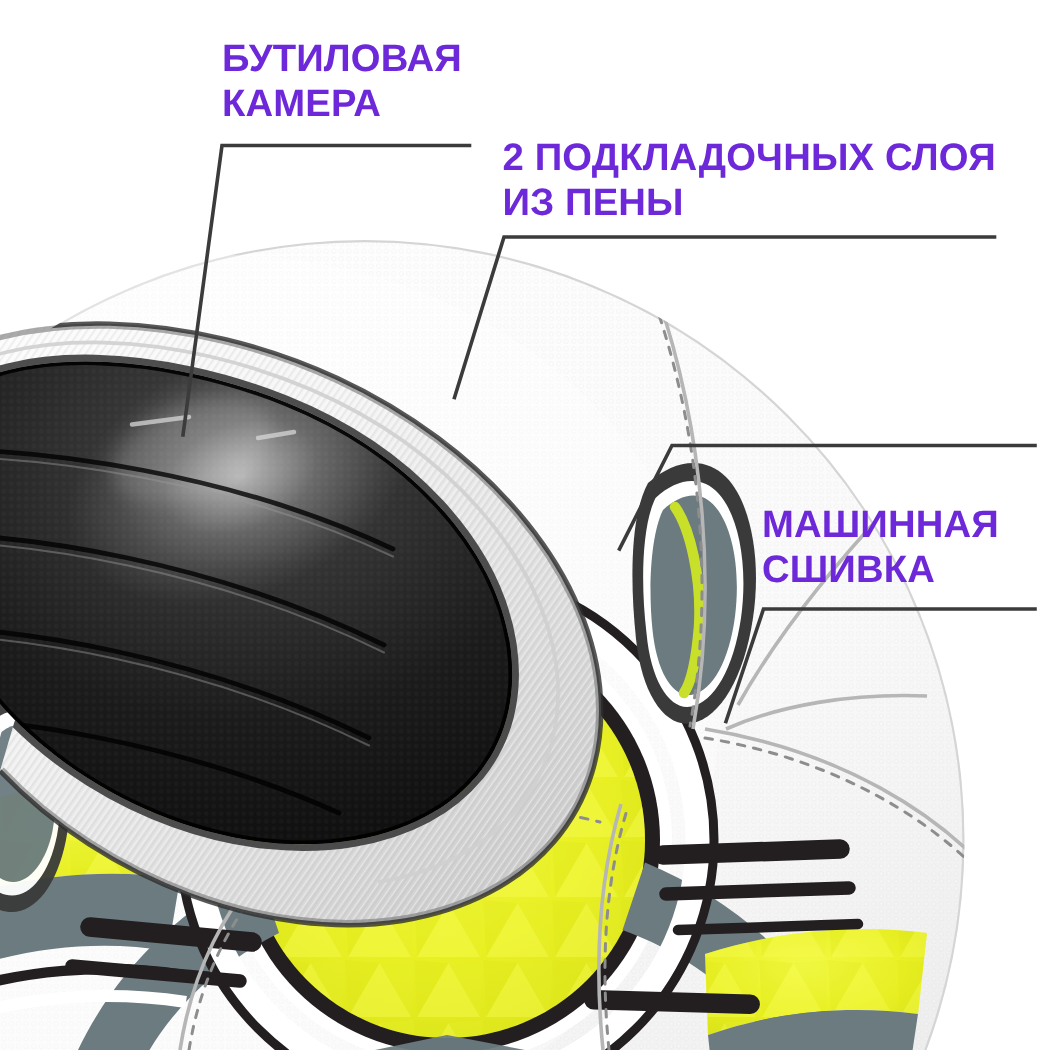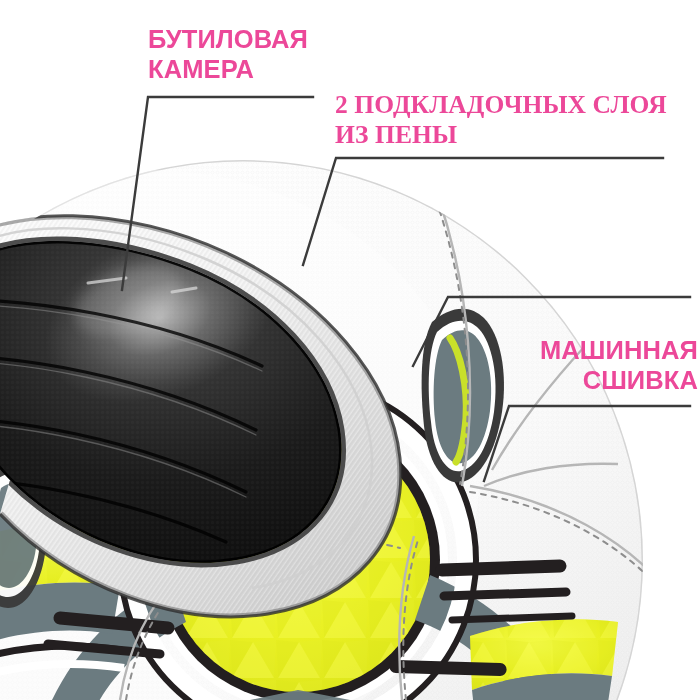--- a/index.html
+++ b/index.html
@@ -19,33 +19,33 @@
   }
   #artwork {
     position: absolute;
     left: 0;
     top: 0;
     width: 700px;
     height: 700px;
   }
   .callout-text {
     position: absolute;
-    color: #ec4899;
+    color: #6d28d9;
     font-family: "Liberation Sans", sans-serif;
     font-weight: 700;
     font-size: 25.5px;
     line-height: 30px;
     letter-spacing: 0.1px;
     white-space: pre-line;
     text-transform: uppercase;
   }
   #label-bladder   { left: 148px; top: 24px;  width: 230px; }
-  #label-foam      { left: 335px; top: 90px;  width: 350px; font-family: Liberation Serif, serif; }
+  #label-foam      { left: 335px; top: 90px;  width: 350px; }
   #label-panels    { left: 447px; top: 195px; width: 240px; }
-  #label-stitching { left: 508px; top: 335px; width: 190px; text-align: right; }
+  #label-stitching { left: 508px; top: 335px; width: 190px; }
   .overlay-svg {
     position: absolute;
     left: 0;
     top: 0;
     width: 700px;
     height: 700px;
     pointer-events: none;
   }
 </style>
 </head>

